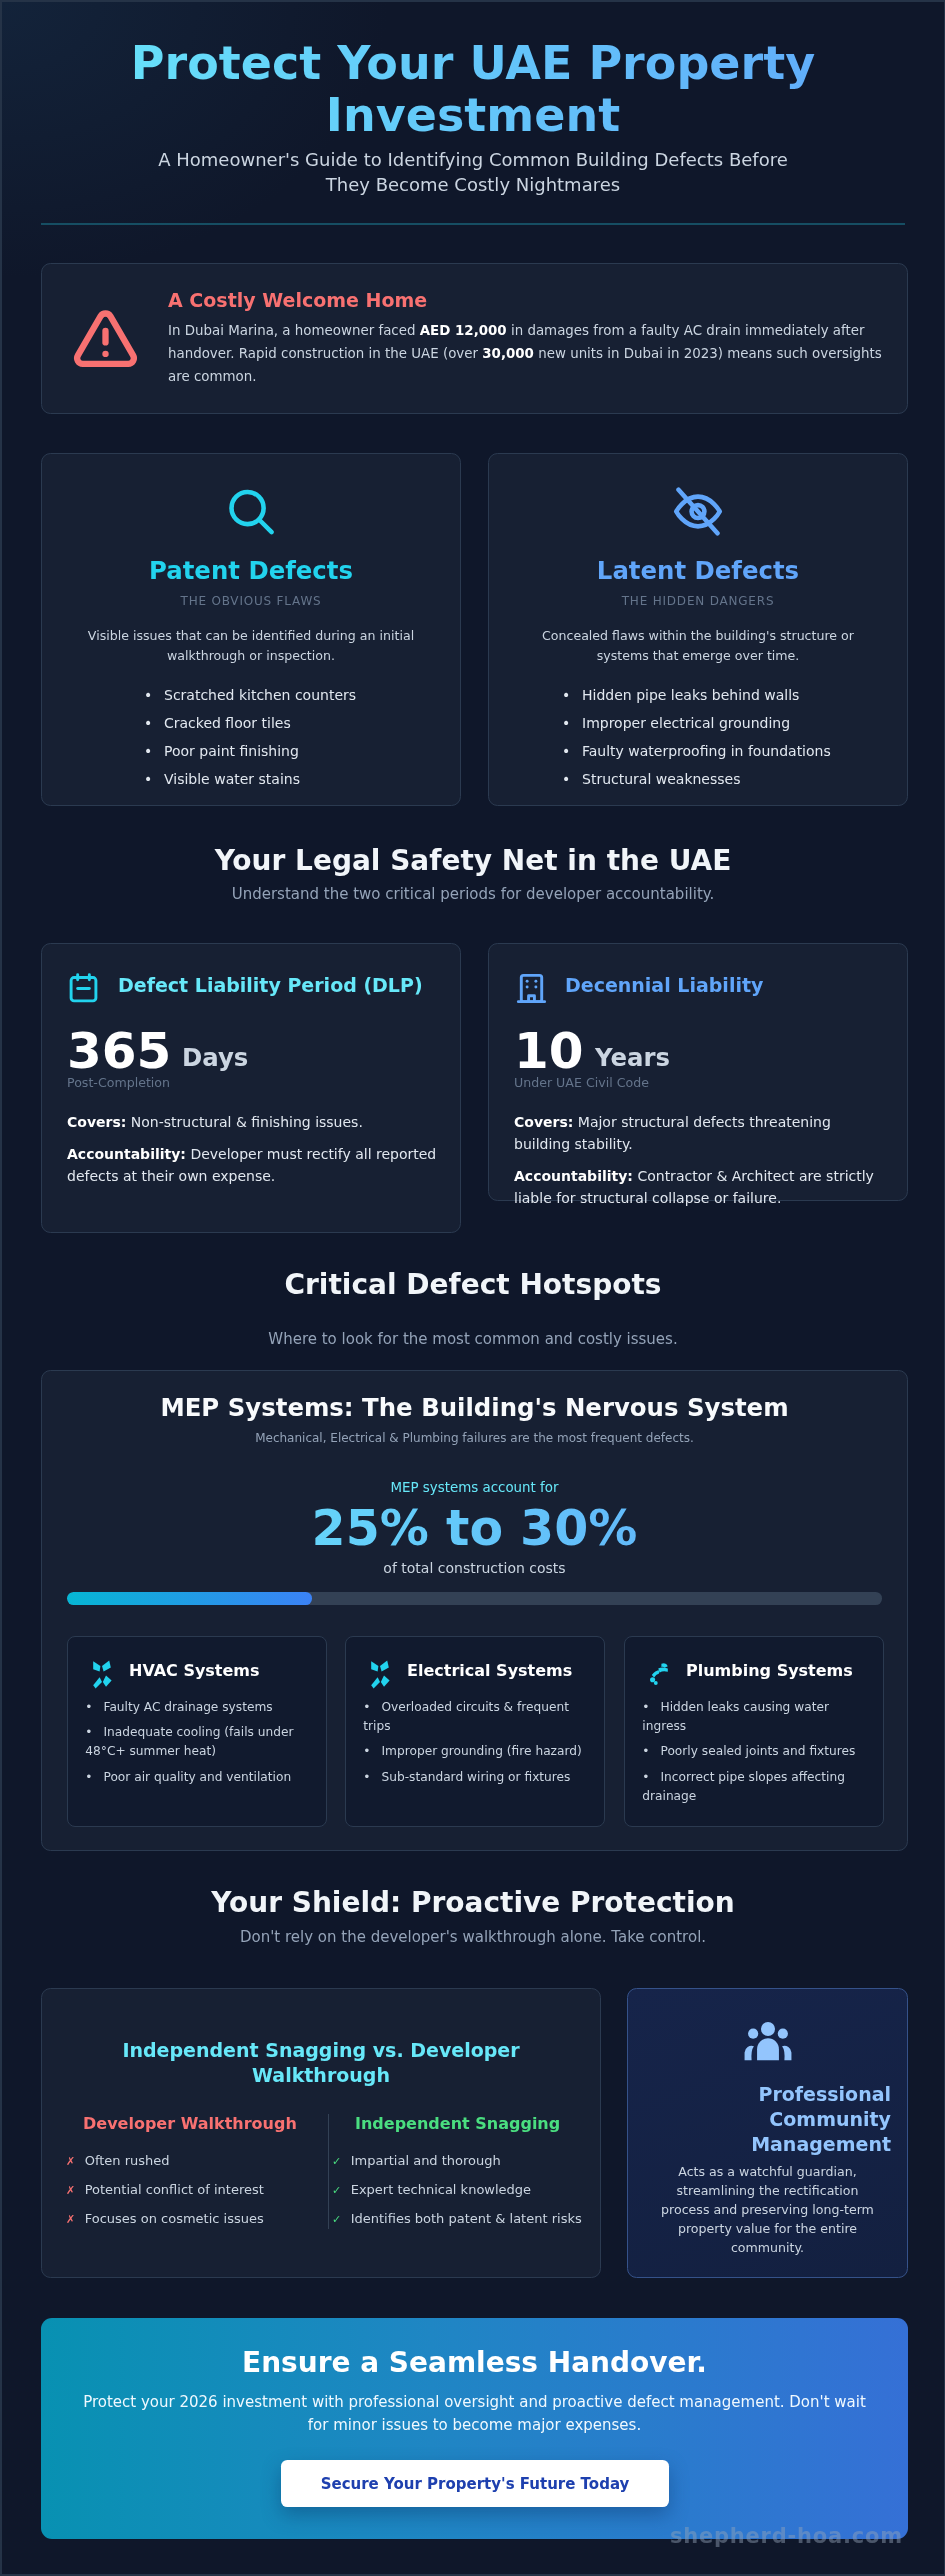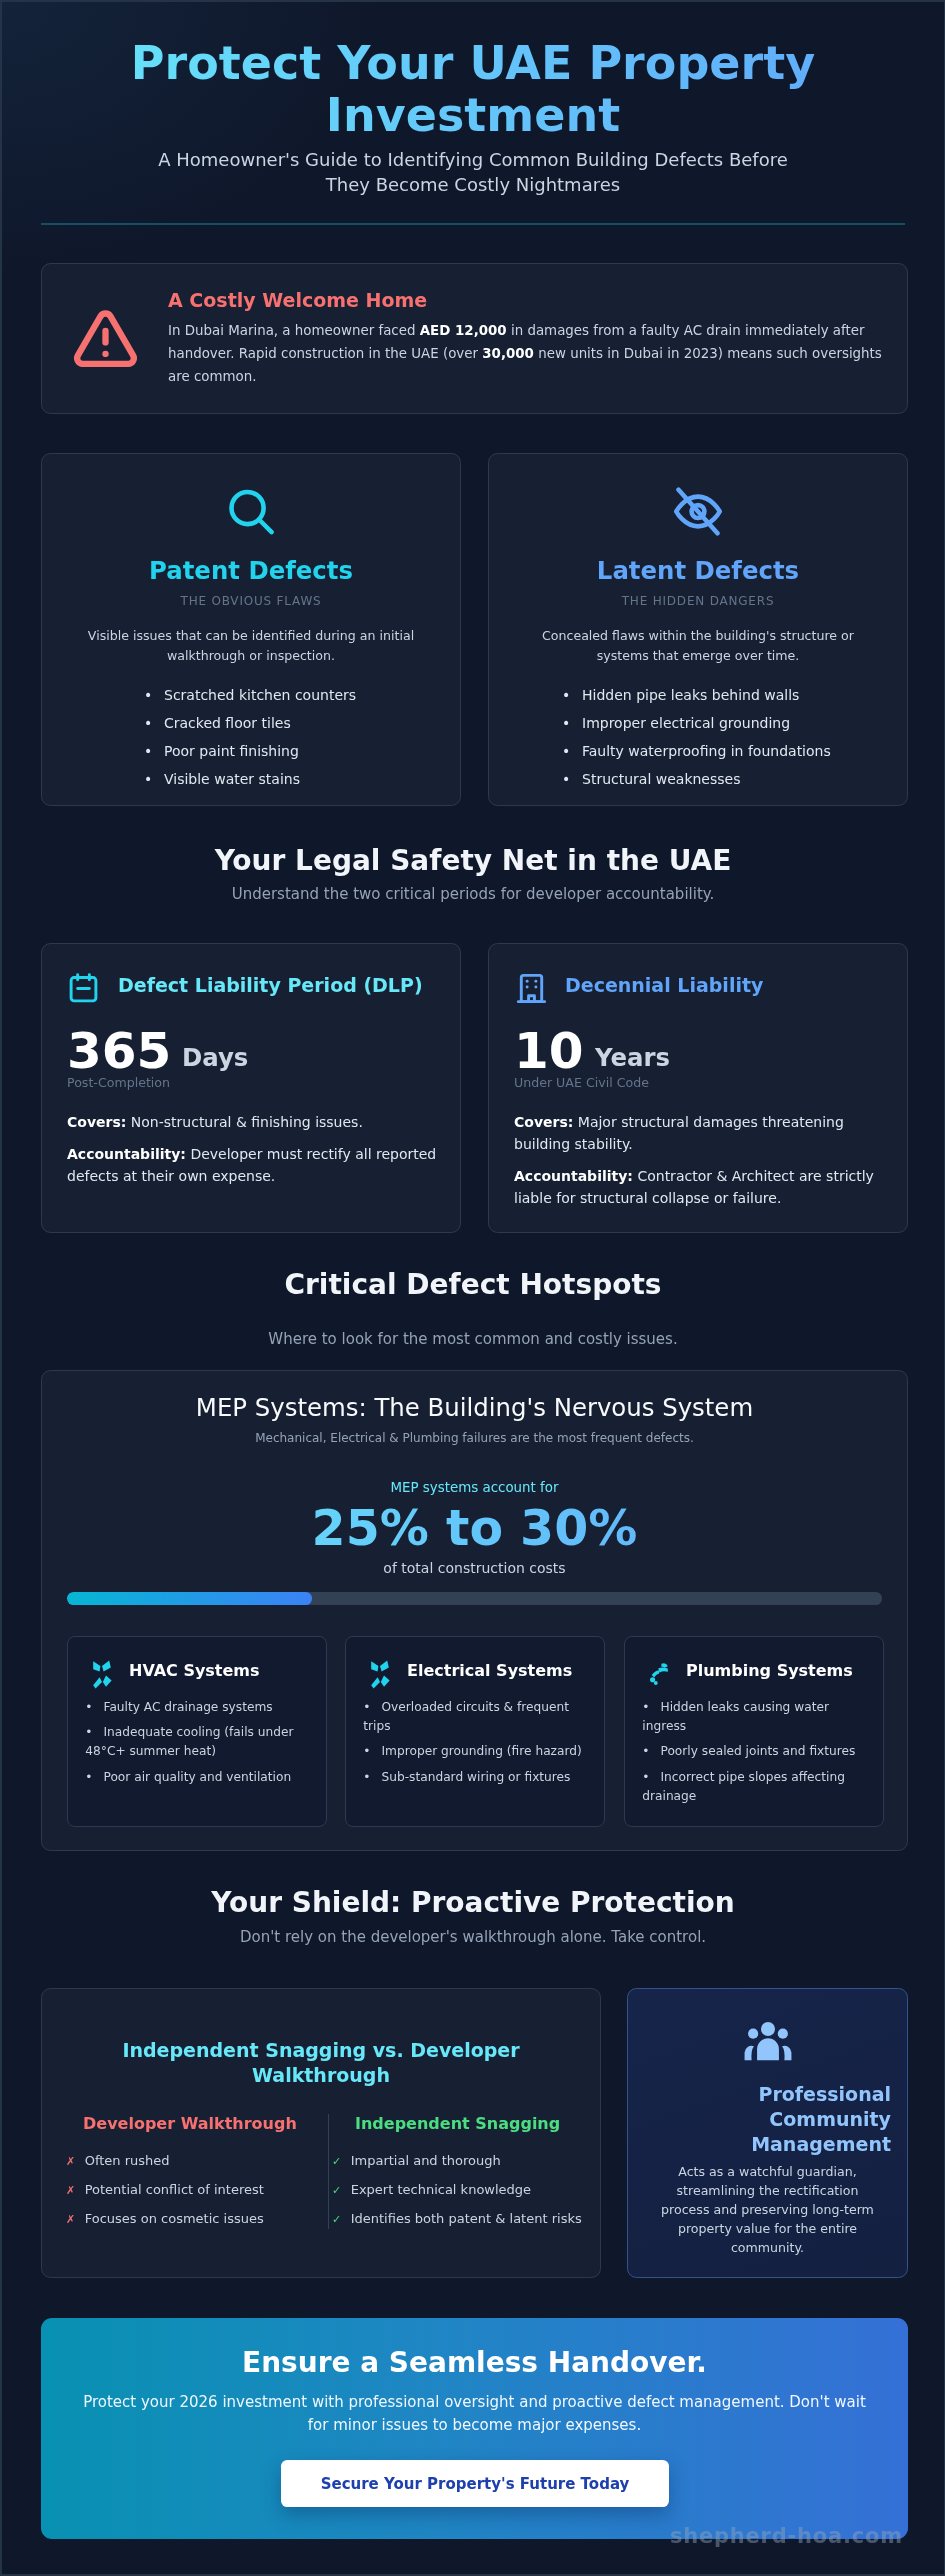--- a/index.html
+++ b/index.html
@@ -61,21 +61,21 @@
   
   .legal-icon { left: 24px; top: 27px; width: 35px; height: 35px; }
   .legal-title { left: 76px; top: 30px; font-size: 19px; font-weight: bold; }
   .legal-num { top: 80px; font-size: 50px; font-weight: bold; color: #ffffff; line-height: 55px; }
   .legal-unit { top: 99px; font-size: 24.4px; font-weight: bold; color: #cbd5e1; }
   .legal-caption { top: 131px; font-size: 12.6px; color: #64748b; }
   .legal-body { left: 25px; right: 22px; font-size: 14px; line-height: 22px; color: #e2e8f0; }
   .legal-body b { color: #ffffff; }
 
   
-  .mep-title { left: 0; right: 0; top: 22px; font-size: 24.4px; font-weight: normal; color: #f8fafc; text-align: center; }
+  .mep-title { left: 0; right: 0; top: 22px; font-size: 24.4px; font-weight: bold; color: #f8fafc; text-align: center; }
   .mep-sub { left: 0; right: 0; top: 60px; font-size: 12px; color: #94a3b8; text-align: center; }
   .mep-lead { left: 0; right: 0; top: 109px; font-size: 13.4px; color: #67e8f9; text-align: center; }
   .mep-big {
     left: 0; right: 0; top: 126px; font-size: 49px; font-weight: bold; text-align: center; line-height: 63px;
     background: linear-gradient(90deg, #67e8f9, #60a5fa); -webkit-background-clip: text; background-clip: text; color: transparent;
   }
   .mep-tail { left: 0; right: 0; top: 189px; font-size: 14px; color: #cbd5e1; text-align: center; }
   .mep-bar { left: 25px; right: 25px; top: 221px; height: 12.6px; border-radius: 6.3px; background: #334155; overflow: hidden; }
   .mep-bar-fill { height: 100%; border-radius: 6.3px; background: linear-gradient(90deg, #06b6d4, #3b82f6); }
 
@@ -177,35 +177,35 @@
       <line x1="8" y1="12" x2="16" y2="12"></line>
     </svg>
     <div class="abs legal-title" style="color:#67e8f9;">Defect Liability Period (DLP)</div>
     <div class="abs legal-num" style="left:25px;">365</div>
     <div class="abs legal-unit" style="left:140px;">Days</div>
     <div class="abs legal-caption" style="left:25px;">Post-Completion</div>
     <p class="abs legal-body" style="top:167px;"><b>Covers:</b><span> Non-structural &amp; finishing issues.</span></p>
     <p class="abs legal-body" style="top:199px;"><b>Accountability:</b><span> Developer must rectify all reported defects at their own expense.</span></p>
   </div>
 
-  <div class="card" style="left:486px; top:941px; width:420px; height:290px;">
+  <div class="card" style="left:486px; top:941px; width:420px; height:258px;">
     <svg class="abs legal-icon" viewBox="0 0 24 24" fill="none" stroke="#60a5fa" stroke-width="2" stroke-linecap="round" stroke-linejoin="round" style="left:25px;">
       <rect x="5" y="3" width="14" height="18" rx="1.5"></rect>
       <line x1="3" y1="21" x2="21" y2="21"></line>
       <line x1="9" y1="7" x2="9.01" y2="7"></line>
         <line x1="15" y1="7" x2="15.01" y2="7"></line>
       <line x1="9" y1="11" x2="9.01" y2="11"></line>
         <line x1="15" y1="11" x2="15.01" y2="11"></line>
       <path d="M10 21v-4h4v4"></path>
     </svg>
     <div class="abs legal-title" style="color:#60a5fa;">Decennial Liability</div>
     <div class="abs legal-num" style="left:25px;">10</div>
     <div class="abs legal-unit" style="left:106px;">Years</div>
     <div class="abs legal-caption" style="left:25px;">Under UAE Civil Code</div>
-    <p class="abs legal-body" style="top:167px;"><b>Covers:</b><span> Major structural damages threatening building stability.</span></p>
+    <p class="abs legal-body" style="top:167px;"><b>Covers:</b><span> Major structural defects threatening building stability.</span></p>
     <p class="abs legal-body" style="top:221px;"><b>Accountability:</b><span> Contractor &amp; Architect are strictly liable for structural collapse or failure.</span></p>
   </div>
 
   <h2 class="abs sec-title" style="top:1266px;">Critical Defect Hotspots</h2>
   <p class="abs sec-sub" style="top:1308px;margin-top:20px;">Where to look for the most common and costly issues.</p>
 
   <div class="card" style="left:39px; top:1368px; width:867px; height:481px;">
     <div class="abs mep-title">MEP Systems: The Building's Nervous System</div>
     <div class="abs mep-sub">Mechanical, Electrical &amp; Plumbing failures are the most frequent defects.</div>
     <div class="abs mep-lead">MEP systems account for</div>

